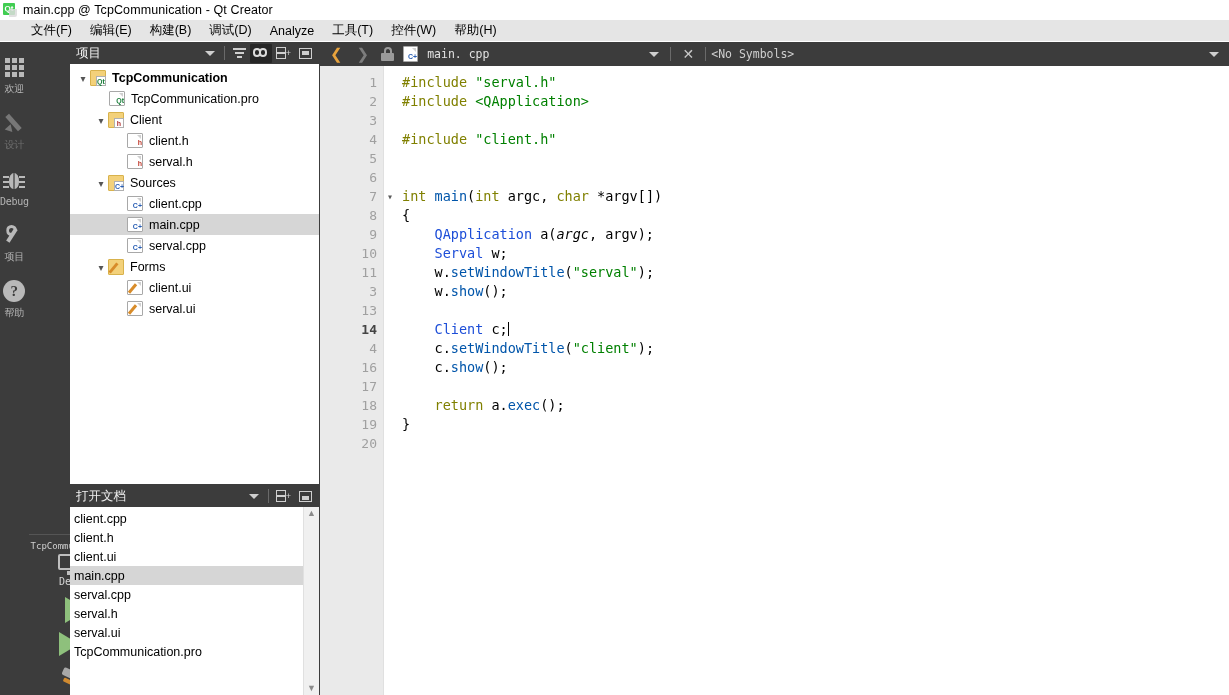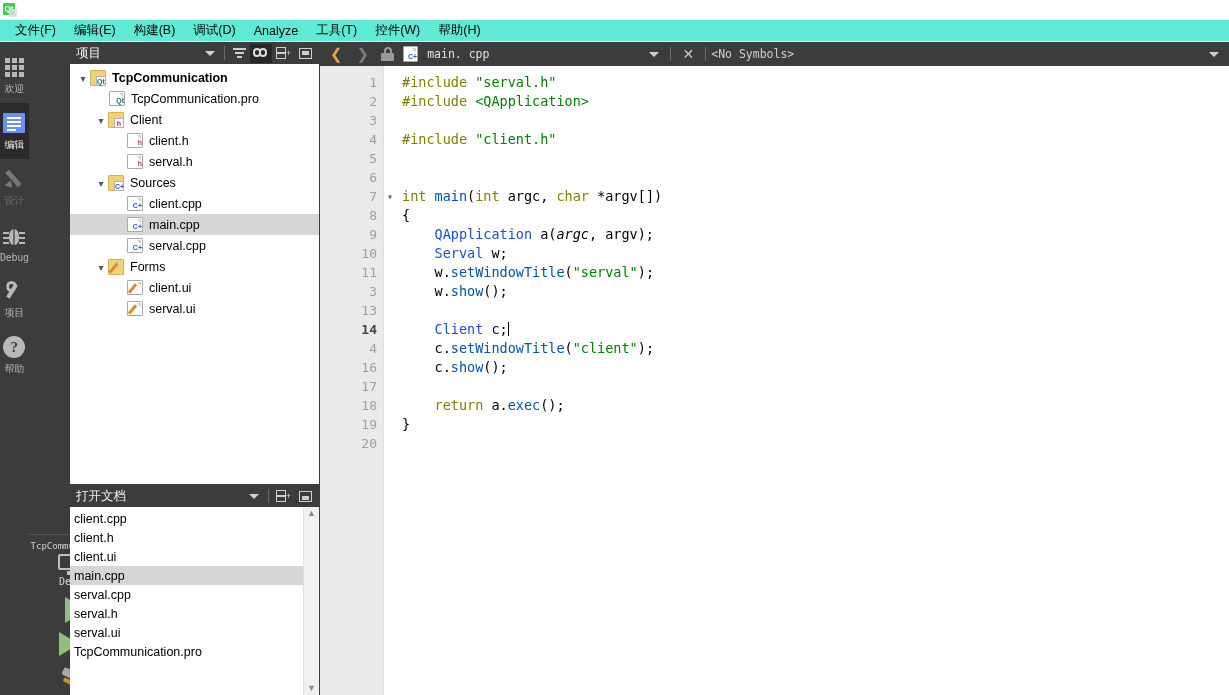--- a/index.html
+++ b/index.html
@@ -28,22 +28,22 @@
     font-family:"Liberation Sans", sans-serif;
   }
   .qt-logo .tail {
     position:absolute; left:6px; top:6px; width:8px; height:8px;
     background:#dcdcdc; transform:rotate(0deg); border-radius:0 0 2px 0; opacity:.85;
   }
   .title-text { font-size:12.5px; color:#000; letter-spacing:.1px; }
 
   
   .menubar {
-    height:22px; background:#5eead4; display:flex; align-items:center;
-    padding-left:6px; flex:0 0 22px; border-bottom:1px solid #ffffff;
+    height:22px; background:#e5e5e5; display:flex; align-items:center;
+    padding-left:22px; flex:0 0 22px; border-bottom:1px solid #ffffff;
   }
   .menu-item {
     padding:2px 9px; font-size:12.5px; color:#000; cursor:default; white-space:nowrap;
   }
 
   
   .body { flex:1 1 auto; display:flex; min-height:0; }
 
   
   .modebar {
@@ -300,20 +300,21 @@
 </head>
 <body>
 
 <div class="app">
 
   <div class="titlebar">
     <div class="qt-logo">
       <div class="sq">Qt</div>
       <div class="tail"></div>
     </div>
+    <div class="title-text">main.cpp @ TcpCommunication - Qt Creator</div>
   </div>
 
   <div class="menubar" id="menubar">
       <div class="menu-item">文件(F)</div>
       <div class="menu-item">编辑(E)</div>
       <div class="menu-item">构建(B)</div>
       <div class="menu-item">调试(D)</div>
       <div class="menu-item">Analyze</div>
       <div class="menu-item">工具(T)</div>
       <div class="menu-item">控件(W)</div>
@@ -335,31 +336,20 @@
                 <i></i>
                 <i></i>
                 <i></i>
                 <i></i>
                 <i></i>
               </div>
           </div>
           <div class="lbl">欢迎</div>
         </div>
 
-        <div class="mode active">
-          <div class="glyph">
-            <div class="edit-icon">
-                <b></b>
-                <b></b>
-                <b></b>
-                <b></b>
-              </div>
-          </div>
-          <div class="lbl">编辑</div>
-        </div>
 
         <div class="mode disabled">
           <div class="glyph">
             <div class="pencil-icon">
                 <div class="body2"></div>
                 <div class="tip"></div>
               </div>
           </div>
           <div class="lbl">设计</div>
         </div>

